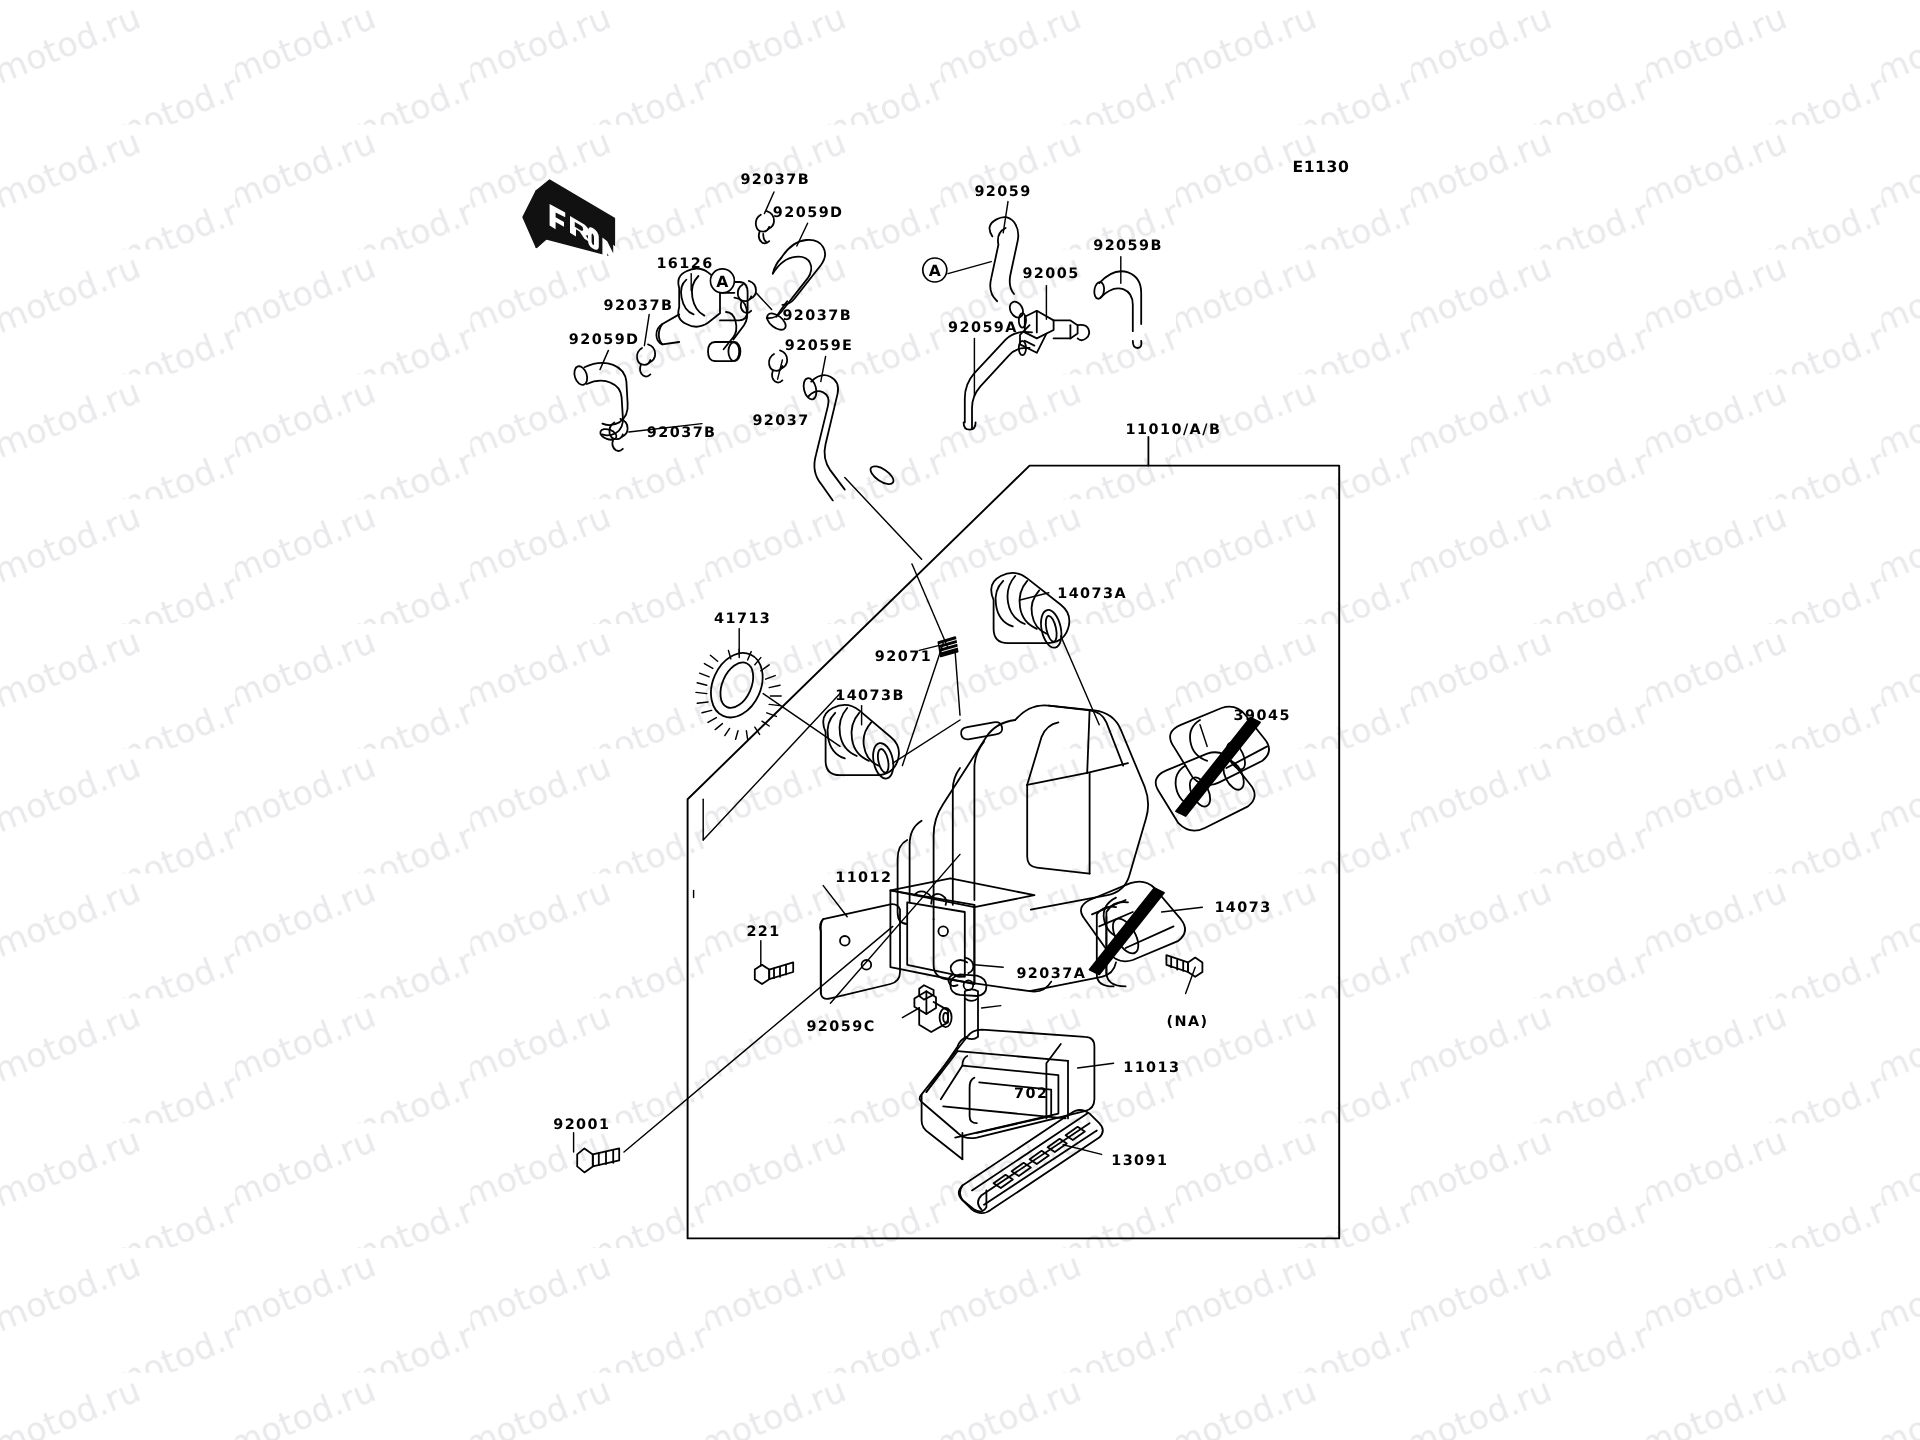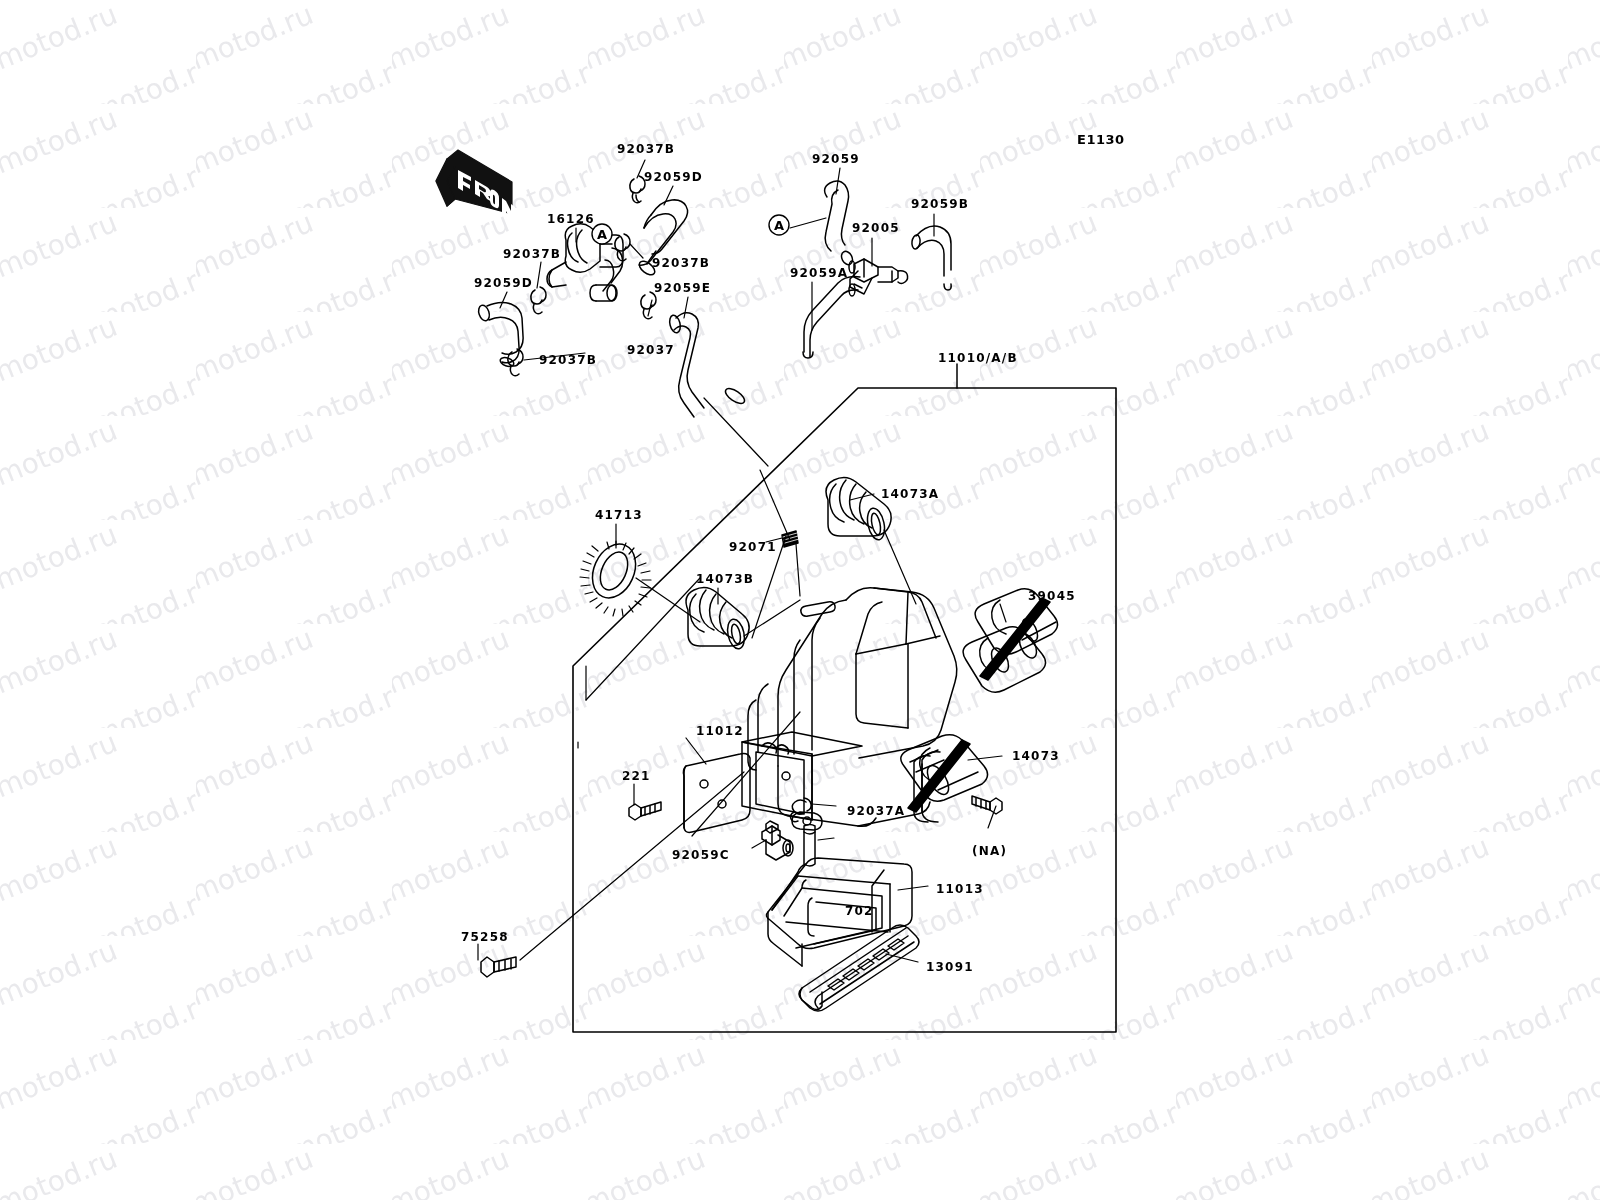--- a/index.html
+++ b/index.html
@@ -423,16 +423,16 @@
   <div class="lbl" style="left:696px;top:572px;">14073B</div>
   <div class="lbl" style="left:983px;top:589px;margin-left:45px;">39045</div>
   <div class="lbl" style="left:668px;top:724px;margin-left:28px;">11012</div>
   <div class="lbl" style="left:1012px;top:749px;">14073</div>
   <div class="lbl" style="left:622px;top:769px;">221</div>
   <div class="lbl" style="left:847px;top:804px;">92037A</div>
   <div class="lbl" style="left:845px;top:864px;margin-top:40px;">702</div>
   <div class="lbl" style="left:972px;top:844px;">(NA)</div>
   <div class="lbl" style="left:672px;top:848px;">92059C</div>
   <div class="lbl" style="left:936px;top:882px;">11013</div>
-  <div class="lbl" style="left:461px;top:930px;">75258</div>
+  <div class="lbl" style="left:461px;top:930px;">92001</div>
   <div class="lbl" style="left:926px;top:960px;">13091</div>
 
 </div>
 
 </body></html>

